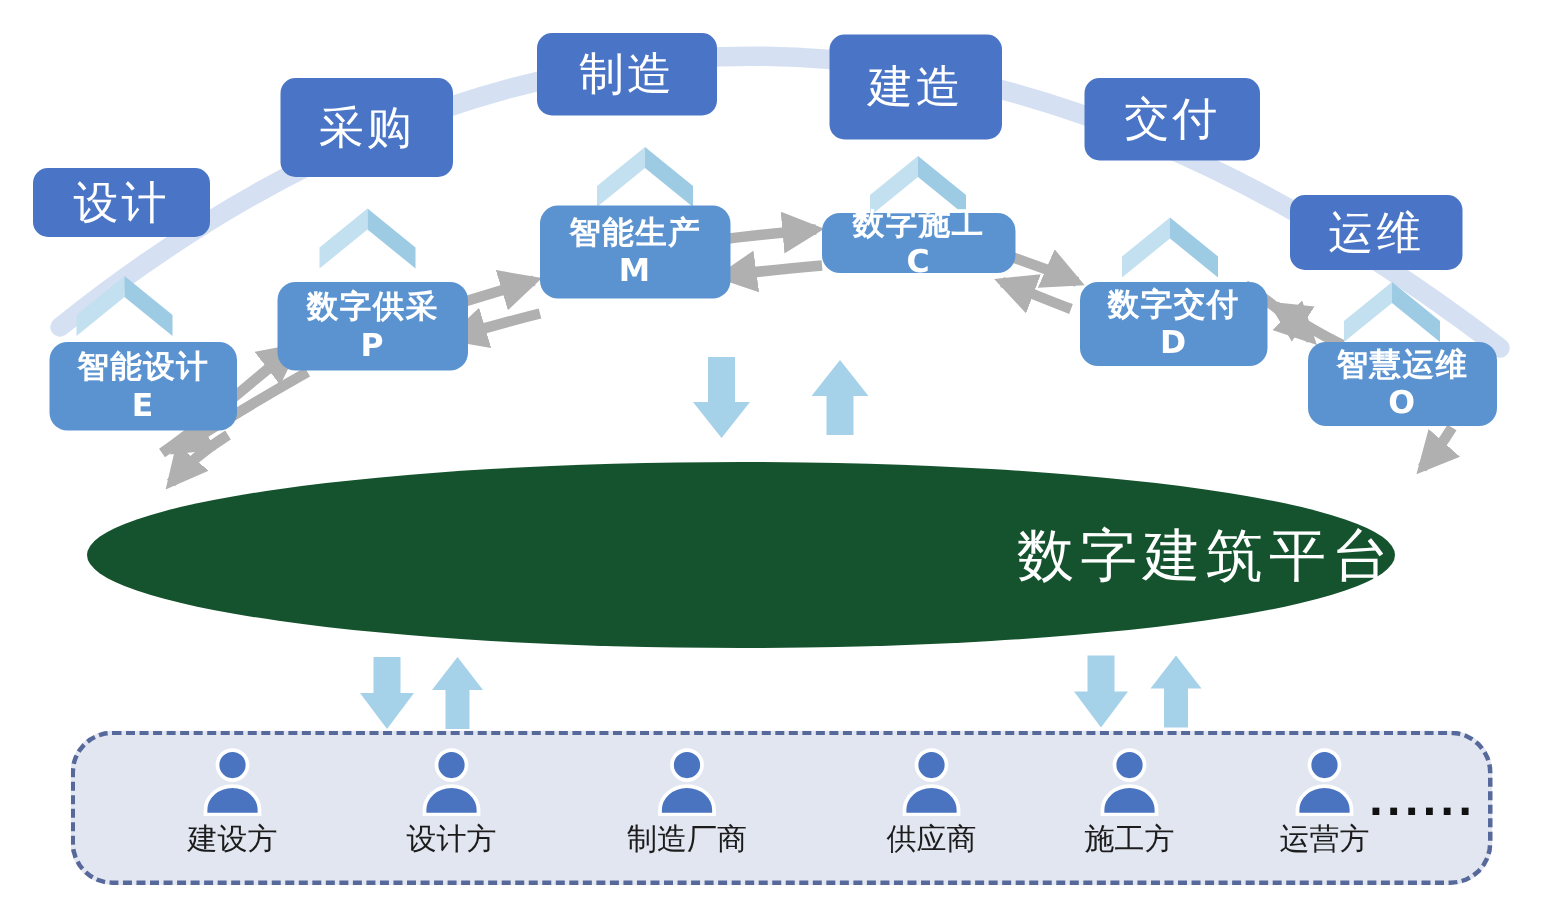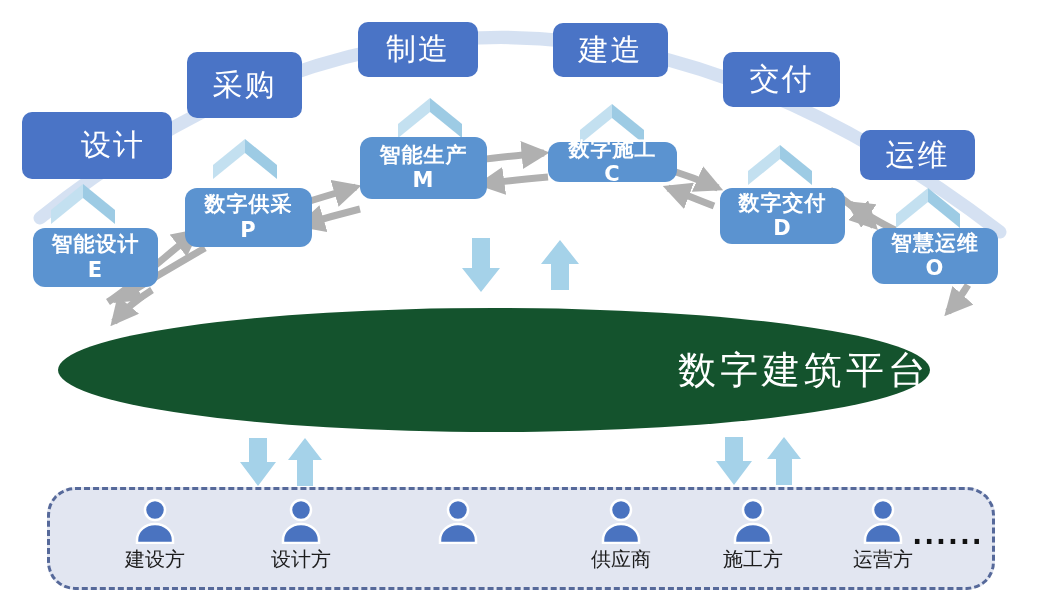--- a/index.html
+++ b/index.html
@@ -4,24 +4,24 @@
 <style>
   html,body{margin:0;padding:0;background:#ffffff;}
   body{font-family:"DejaVu Sans","Liberation Sans",sans-serif;}
   .canvas{position:relative;width:1040px;height:613px;background:#ffffff;overflow:hidden;}
   .layer{position:absolute;left:0;top:0;width:1040px;height:613px;z-index:0;}
 
   
   .phase{position:absolute;z-index:2;background:#4a74c6;color:#ffffff;border-radius:10px;
          display:flex;align-items:center;justify-content:center;
          font-size:30px;font-weight:500;letter-spacing:2px;}
-  .p0{left:22px;top:112px;width:118px;height:67px;padding-left:32px;}
+  .p0{left:22px;top:112px;width:118px;height:46px;}
   .p1{left:187px;top:52px;width:115px;height:66px;font-family:Liberation Mono, monospace;}
   .p2{left:358px;top:22px;width:120px;height:55px;}
-  .p3{left:553px;top:23px;width:115px;height:54px;}
+  .p3{left:553px;top:23px;width:115px;height:70px;}
   .p4{left:723px;top:52px;width:117px;height:55px;}
   .p5{left:860px;top:130px;width:115px;height:50px;}
 
   
   .sys{position:absolute;z-index:2;background:#5b93d0;color:#ffffff;border-radius:12px;
        display:flex;flex-direction:column;align-items:center;justify-content:center;
        font-size:21px;font-weight:700;line-height:1.2;letter-spacing:1px;}
   .s0{left:33px;top:228px;width:125px;height:59px;}
   .s1{left:185px;top:188px;width:127px;height:59px;}
   .s2{left:360px;top:137px;width:127px;height:62px;}
@@ -172,20 +172,21 @@
         <circle cx="23" cy="12" r="10" fill="#4a73c0" stroke="#ffffff" stroke-width="2.5"></circle>
         <path d="M5 45 v-3 a18 16 0 0 1 36 0 v3 z" fill="#4a73c0" stroke="#ffffff" stroke-width="2.5"></path>
       </svg>
       <span class="actor-label">设计方</span>
     </div>
     <div class="actor a2">
       <svg width="46" height="46" viewBox="0 0 46 46">
         <circle cx="23" cy="12" r="10" fill="#4a73c0" stroke="#ffffff" stroke-width="2.5"></circle>
         <path d="M5 45 v-3 a18 16 0 0 1 36 0 v3 z" fill="#4a73c0" stroke="#ffffff" stroke-width="2.5"></path>
       </svg>
+      <span class="actor-label">制造厂商</span>
     </div>
     <div class="actor a3">
       <svg width="46" height="46" viewBox="0 0 46 46">
         <circle cx="23" cy="12" r="10" fill="#4a73c0" stroke="#ffffff" stroke-width="2.5"></circle>
         <path d="M5 45 v-3 a18 16 0 0 1 36 0 v3 z" fill="#4a73c0" stroke="#ffffff" stroke-width="2.5"></path>
       </svg>
       <span class="actor-label">供应商</span>
     </div>
     <div class="actor a4">
       <svg width="46" height="46" viewBox="0 0 46 46">

